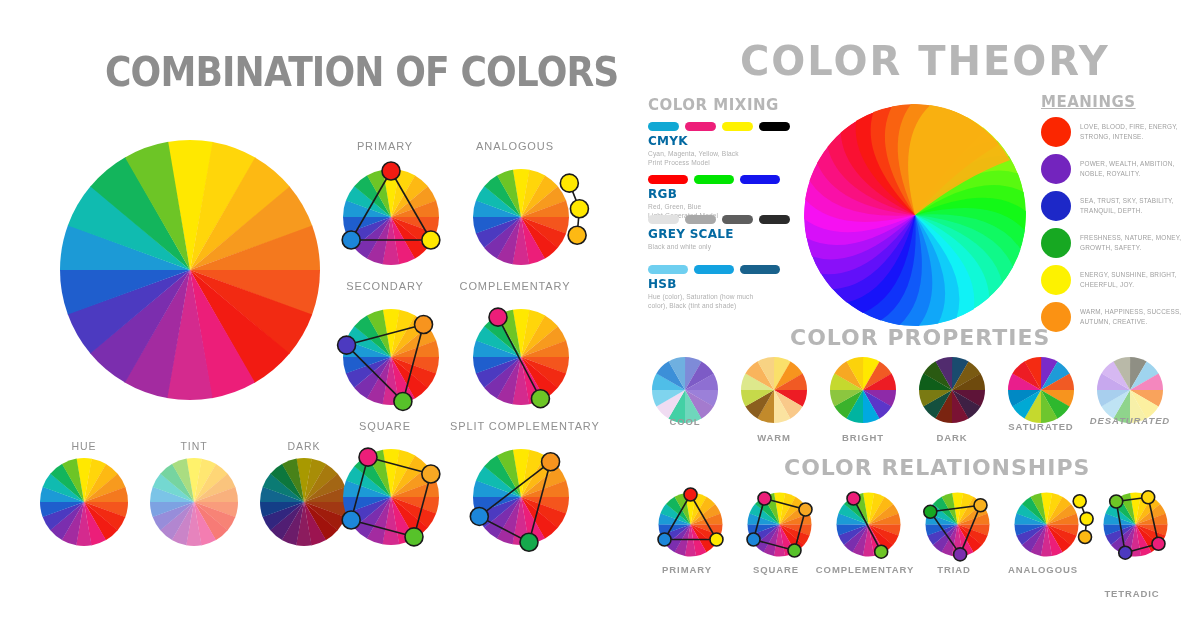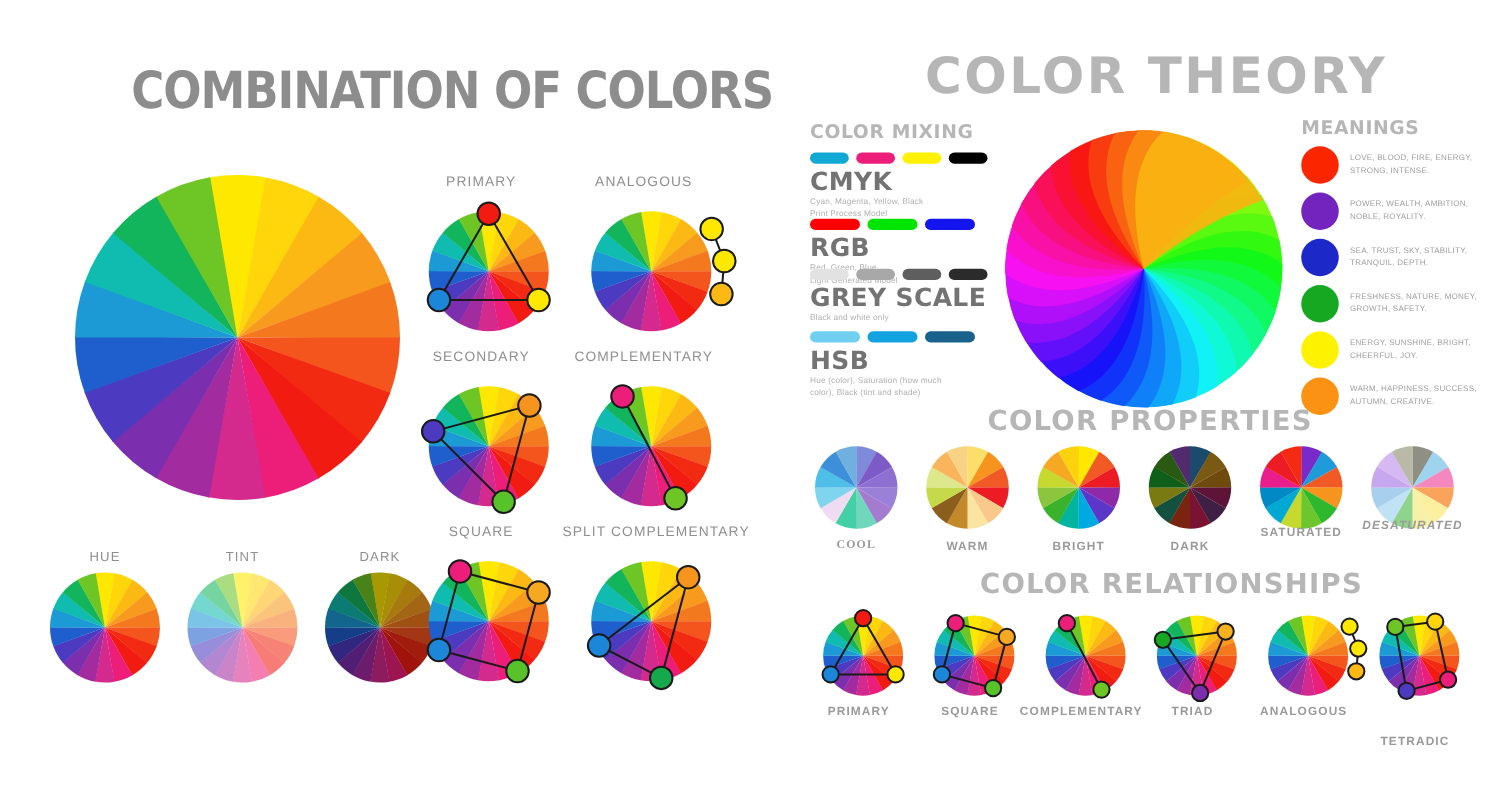--- a/index.html
+++ b/index.html
@@ -33,21 +33,21 @@
     position:absolute;text-align:center;color:#9a9a9a;font-size:9.5px;
     letter-spacing:.9px;font-weight:bold;white-space:nowrap;
   }
   
   .mix-block{position:absolute;}
   .sw-row{display:flex;gap:6px;margin-bottom:4px;}
   .sw{width:31px;height:9px;border-radius:4.5px;}
   .sw.wide{width:40px;}
   .mix-name{
     font-family:"DejaVu Sans","Liberation Sans",sans-serif;font-weight:bold;
-    font-size:20px;color:#737373;letter-spacing:.3px;line-height:1.05;
+    font-size:12px;color:#0369a1;letter-spacing:.3px;line-height:1.05;
   }
   .mix-desc{font-size:6.6px;color:#b0b0b0;line-height:1.5;letter-spacing:.15px;margin-top:1px;}
   
   .mean-row{position:absolute;display:flex;align-items:center;gap:9px;}
   .mean-dot{width:30px;height:30px;border-radius:50%;flex:none;}
   .mean-txt{font-size:6.4px;color:#9e9e9e;line-height:1.55;letter-spacing:.2px;width:115px;}
   svg{display:block;overflow:visible;}
 </style>
 </head>
 <body>
@@ -364,21 +364,21 @@
         <div class="sw wide" style="background: rgb(111, 207, 240);"></div>
         <div class="sw wide" style="background: rgb(19, 162, 224);"></div>
         <div class="sw wide" style="background: rgb(25, 98, 140);"></div>
       </div>
       <div class="mix-name">HSB</div>
       <div class="mix-desc">Hue (color), Saturation (how much</div>
       <div class="mix-desc" style="margin-top: 0px;">color), Black (tint and shade)</div>
     </div>
   </div>
 
-<div class="sec-head" style="left:1041px;top:93px;font-size:15px;">MEANINGS</div>
+<div class="sec-head" style="left:1041px;top:93px;font-size:15px;text-decoration:underline;">MEANINGS</div>
 <div id="meanings-host">
     <div class="mean-row" style="left: 1041px; top: 117px;">
       <div class="mean-dot" style="background: rgb(251, 38, 0);"></div>
       <div class="mean-txt">LOVE, BLOOD, FIRE, ENERGY, STRONG, INTENSE.</div>
     </div>
     <div class="mean-row" style="left: 1041px; top: 154px;">
       <div class="mean-dot" style="background: rgb(115, 36, 190);"></div>
       <div class="mean-txt">POWER, WEALTH, AMBITION, NOBLE, ROYALITY.</div>
     </div>
     <div class="mean-row" style="left: 1041px; top: 191px;">
@@ -486,21 +486,21 @@
         <path d="M 33 33 L 66 33 A 33 33 0 0 1 61.47751297036395 49.67426925003771 Z" fill="#9B80D9"></path>
         <path d="M 33 33 L 61.578838324886476 49.5 A 33 33 0 0 1 49.32511504391718 61.67909724525633 Z" fill="#A47BCE"></path>
         <path d="M 33 33 L 49.5 61.578838324886476 A 33 33 0 0 1 32.798415725107624 65.99938429395488 Z" fill="#6FD7BC"></path>
         <path d="M 33 33 L 33 66 A 33 33 0 0 1 16.325730749962293 61.47751297036395 Z" fill="#43D0A5"></path>
         <path d="M 33 33 L 16.500000000000007 61.578838324886476 A 33 33 0 0 1 4.320902754743667 49.325115043917165 Z" fill="#F0DCF2"></path>
         <path d="M 33 33 L 4.421161675113524 49.5 A 33 33 0 0 1 0.0006157060451172924 32.7984157251076 Z" fill="#7FD4EE"></path>
         <path d="M 33 33 L 0 33.00000000000001 A 33 33 0 0 1 4.522487029636068 16.32573074996227 Z" fill="#4FBEE8"></path>
         <path d="M 33 33 L 4.421161675113527 16.499999999999996 A 33 33 0 0 1 16.67488495608286 4.320902754743653 Z" fill="#3C8FD8"></path>
         <path d="M 33 33 L 16.499999999999986 4.4211616751135345 A 33 33 0 0 1 33.2015842748924 0.0006157060451172924 Z" fill="#6FB0E0"></path>
       </svg>
-      <div class="small-label" style="left: -14px; top: 74px; width: 94px; font-family: Liberation Serif, serif;">COOL</div>
+      <div class="small-label" style="left: -14px; top: 59px; width: 94px;">COOL</div>
     </div>
     <div class="abs" style="left: 741px; top: 357px;">
       <svg width="66" height="66" viewBox="0 0 66 66">
         <path d="M 33 33 L 33 0 A 33 33 0 0 1 49.67426925003771 4.5224870296360535 Z" fill="#FAE06A"></path>
         <path d="M 33 33 L 49.5 4.421161675113527 A 33 33 0 0 1 61.67909724525633 16.67488495608283 Z" fill="#F7941E"></path>
         <path d="M 33 33 L 61.578838324886476 16.500000000000004 A 33 33 0 0 1 65.99938429395488 33.20158427489238 Z" fill="#F15A24"></path>
         <path d="M 33 33 L 66 33 A 33 33 0 0 1 61.47751297036395 49.67426925003771 Z" fill="#ED1C24"></path>
         <path d="M 33 33 L 61.578838324886476 49.5 A 33 33 0 0 1 49.32511504391718 61.67909724525633 Z" fill="#F9C98A"></path>
         <path d="M 33 33 L 49.5 61.578838324886476 A 33 33 0 0 1 32.798415725107624 65.99938429395488 Z" fill="#FBE3A0"></path>
         <path d="M 33 33 L 33 66 A 33 33 0 0 1 16.325730749962293 61.47751297036395 Z" fill="#C28A2B"></path>

